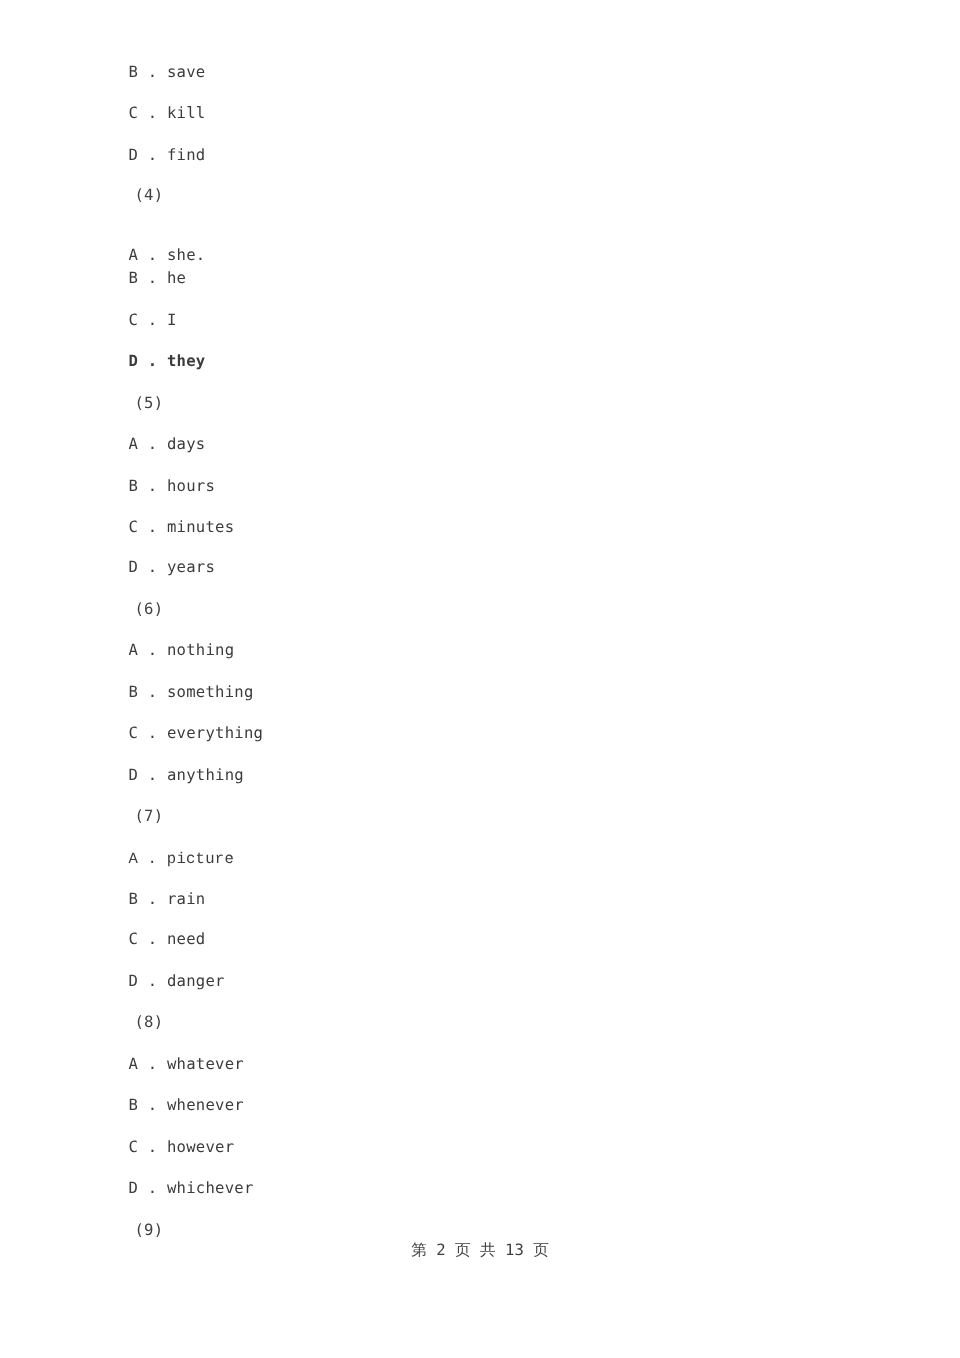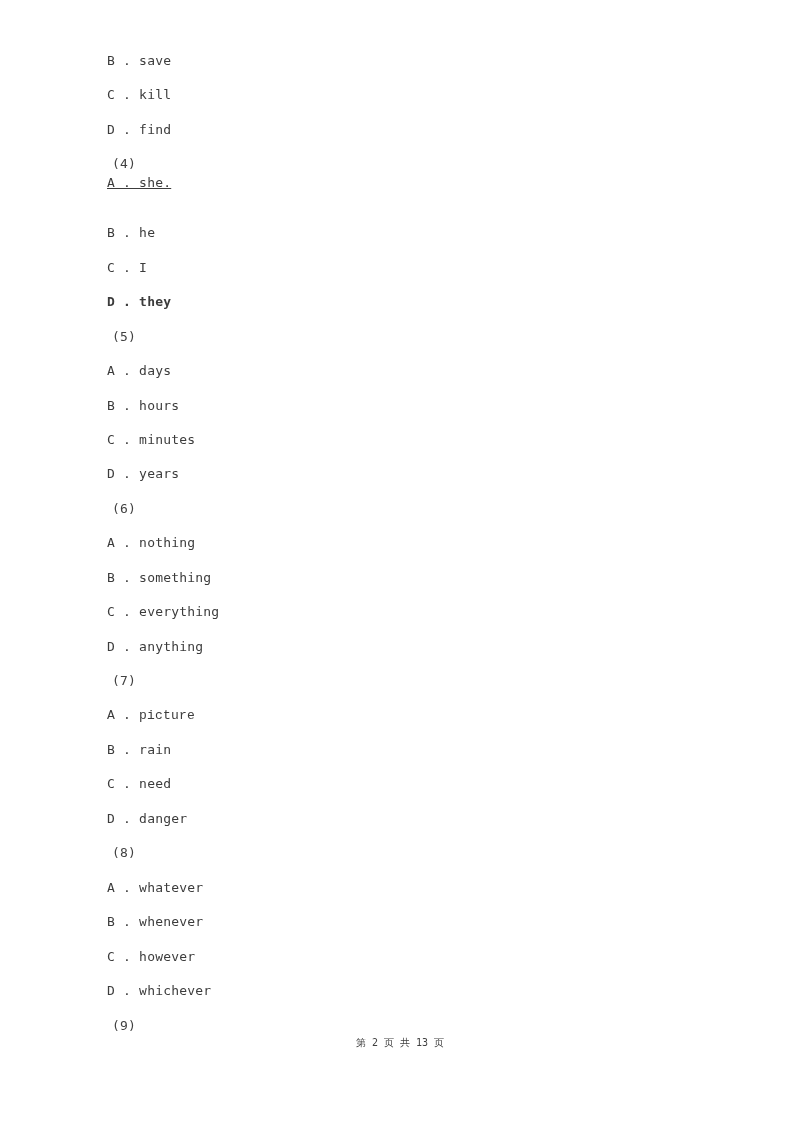--- a/index.html
+++ b/index.html
@@ -50,36 +50,36 @@
     color: #414141;
   }
 
   .footer {
     position: absolute;
     left: 0;
     top: 1034px;
     width: 800px;
     text-align: center;
     color: #3f3f3f;
-    font-size: 10px;
+    font-size: 13px;
     line-height: 17px;
     white-space: pre;
     font-family: "DejaVu Sans Mono", "Liberation Mono", monospace;
   }
 </style>
 </head>
 <body>
 
 <div class="page">
   <div class="content" id="content">
       <div class="line" style="top: 53px;">B . save</div>
       <div class="line" style="top: 87.45px;">C . kill</div>
       <div class="line" style="top: 121.9px;">D . find</div>
       <div class="line qnum" style="top: 156.35px;">(4)</div>
-      <div class="line" style="top: 175px; text-decoration: underline;">A . she.</div>
+      <div class="line" style="top: 206px;">A . she.</div>
       <div class="line" style="top: 225.25px;">B . he</div>
       <div class="line" style="top: 259.7px;">C . I</div>
       <div class="line" style="top: 294.15px; font-weight: bold;">D . they</div>
       <div class="line qnum" style="top: 328.6px;">(5)</div>
       <div class="line" style="top: 363.05px;">A . days</div>
       <div class="line" style="top: 397.5px;">B . hours</div>
       <div class="line" style="top: 431.95px;">C . minutes</div>
       <div class="line" style="top: 466.4px;">D . years</div>
       <div class="line qnum" style="top: 500.85px;">(6)</div>
       <div class="line" style="top: 535.3px;">A . nothing</div>

